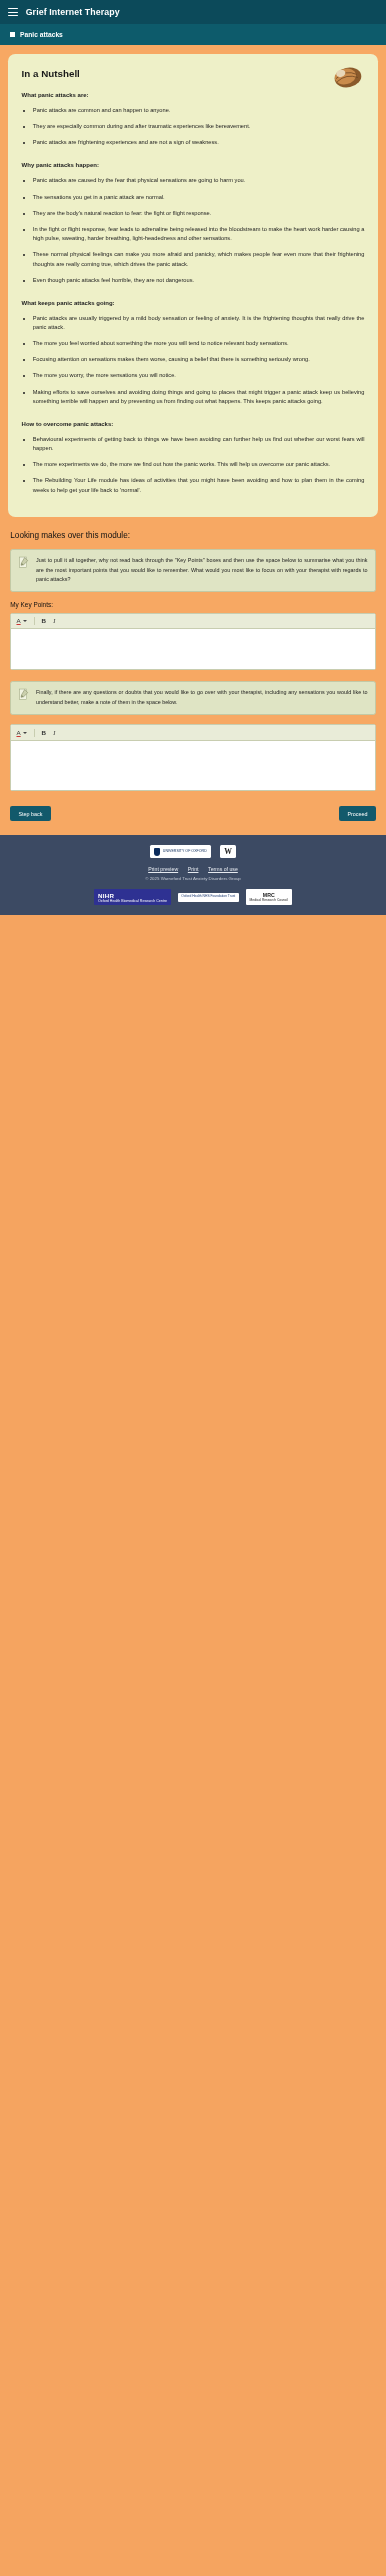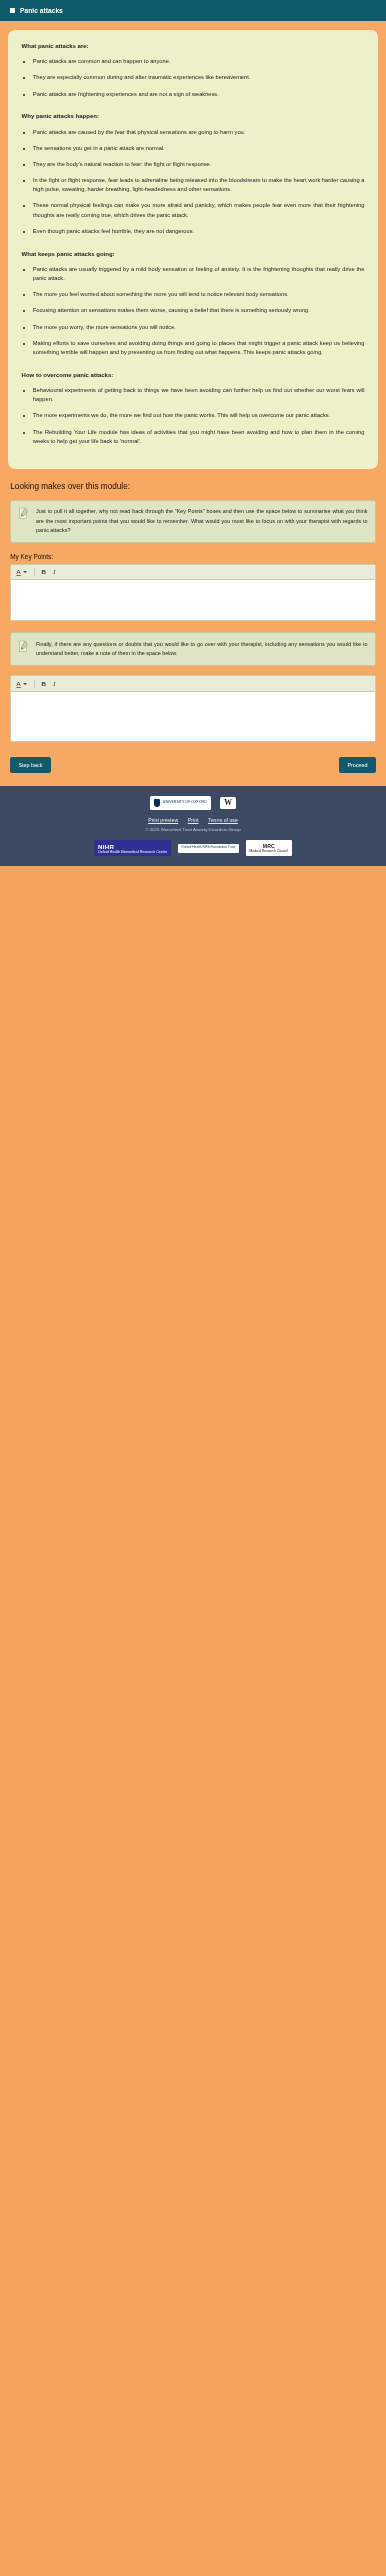--- a/index.html
+++ b/index.html
@@ -146,29 +146,47 @@
   .logo-nihr b { font-size: 6.2px; letter-spacing:0.3px; }
   .logo-ohrc { background:#ffffff; color:#1d3b74; font-size:3.3px; padding:2.6px 3.6px; border-radius:1px; line-height:1.2; text-align:left;}
   .logo-mrc { background:#ffffff; color:#222; font-size:3.3px; padding:2.6px 3.6px; border-radius:1px; text-align:center; line-height:1.2;}
   .logo-mrc b { font-size: 5.2px; }
 </style>
 </head>
 <body>
 
 <div class="page">
 
+  <div class="topbar">
+    <div class="hamburger">
+      <span></span>
+        <span></span>
+        <span></span>
+    </div>
+    <div class="topbar-title">Grief Internet Therapy</div>
+  </div>
 
   <div class="modulebar">
     <span class="sq"></span>
     <span class="modulebar-title">Panic attacks</span>
   </div>
 
   <div class="content-wrap">
     <div class="card">
 
+      <div class="nutshell-head">
+        <h1>In a Nutshell</h1>
+        <svg class="nut-icon" viewBox="0 0 62 52">
+          <ellipse cx="31" cy="28" rx="26" ry="19" fill="#8a5a2b" transform="rotate(-12 31 28)"></ellipse>
+          <ellipse cx="26" cy="26" rx="21" ry="15" fill="#c98b4b" transform="rotate(-12 26 26)"></ellipse>
+          <path d="M8 30 Q26 12 48 22" stroke="#6d4420" stroke-width="1.5" fill="none"></path>
+          <path d="M10 36 Q28 20 50 28" stroke="#6d4420" stroke-width="1.5" fill="none"></path>
+          <ellipse cx="17" cy="20" rx="9" ry="7" fill="#e8d7b8" transform="rotate(-18 17 20)"></ellipse>
+        </svg>
+      </div>
 
       <div class="sec-head first">What panic attacks are:</div>
       <ul class="bullets">
         <li>Panic attacks are common and can happen to anyone.</li>
         <li>They are especially common during and after traumatic experiences like bereavement.</li>
         <li>Panic attacks are frightening experiences and are not a sign of weakness.</li>
       </ul>
 
       <div class="sec-head">Why panic attacks happen:</div>
       <ul class="bullets">

